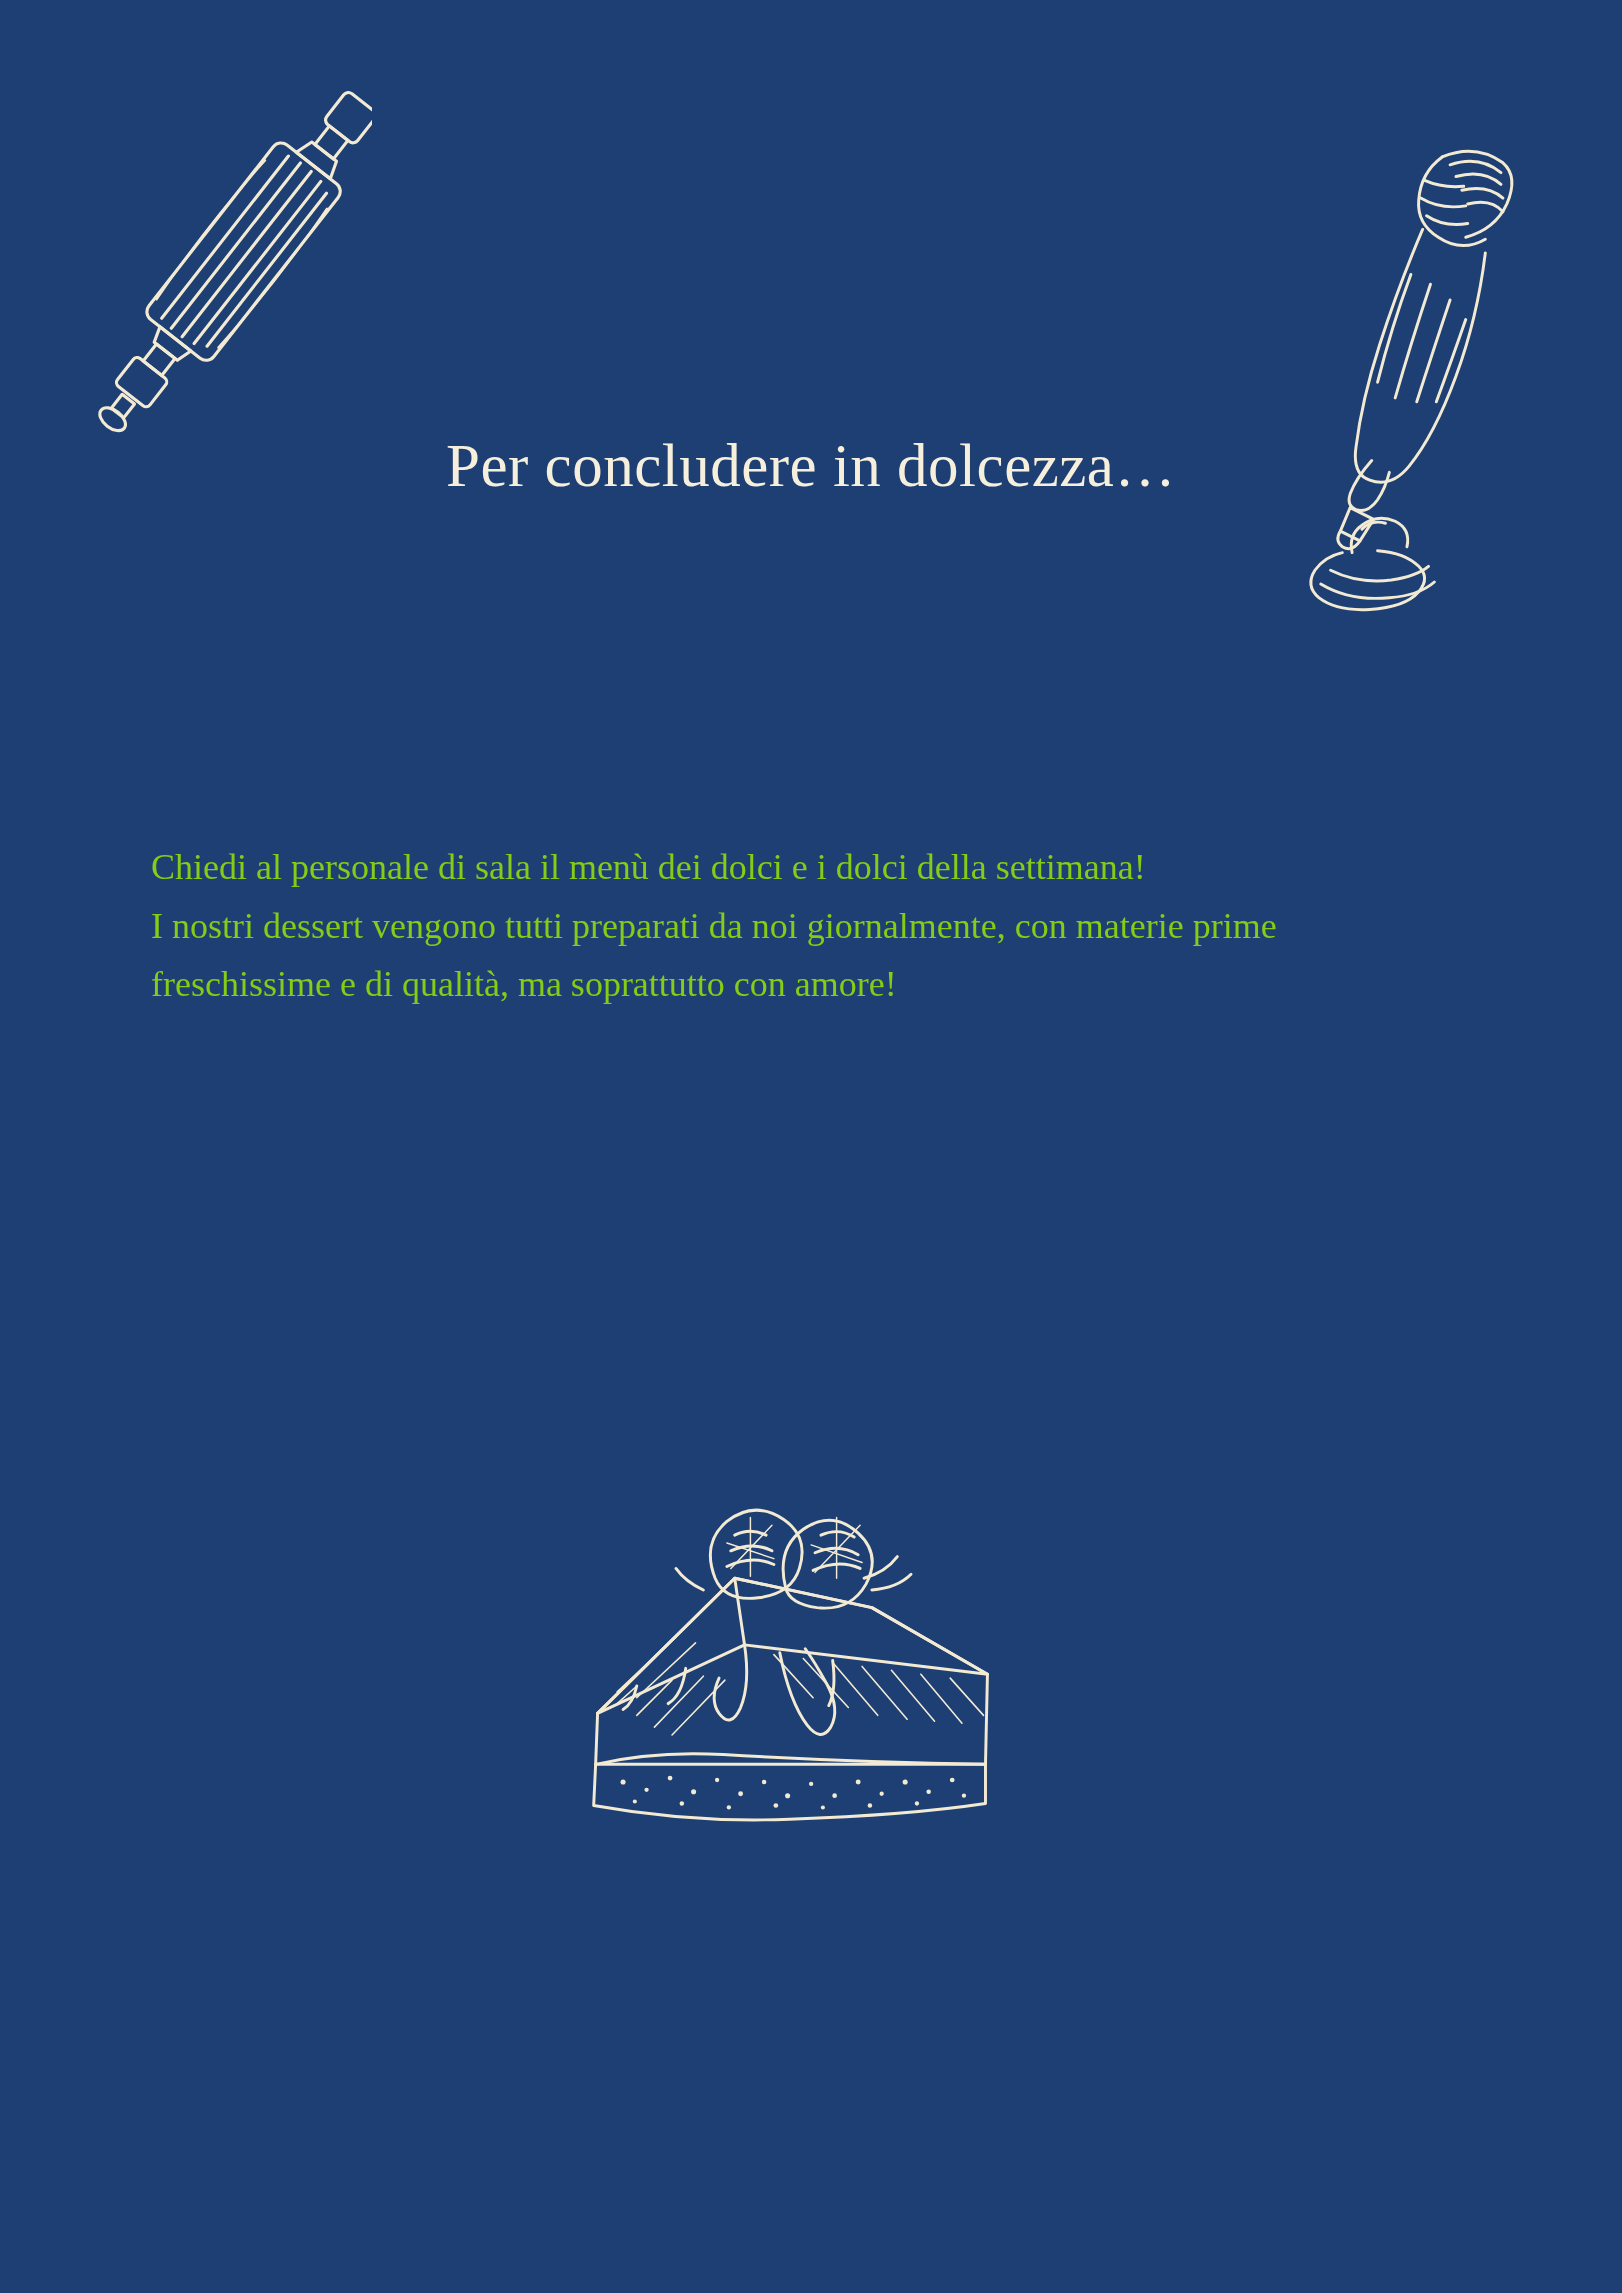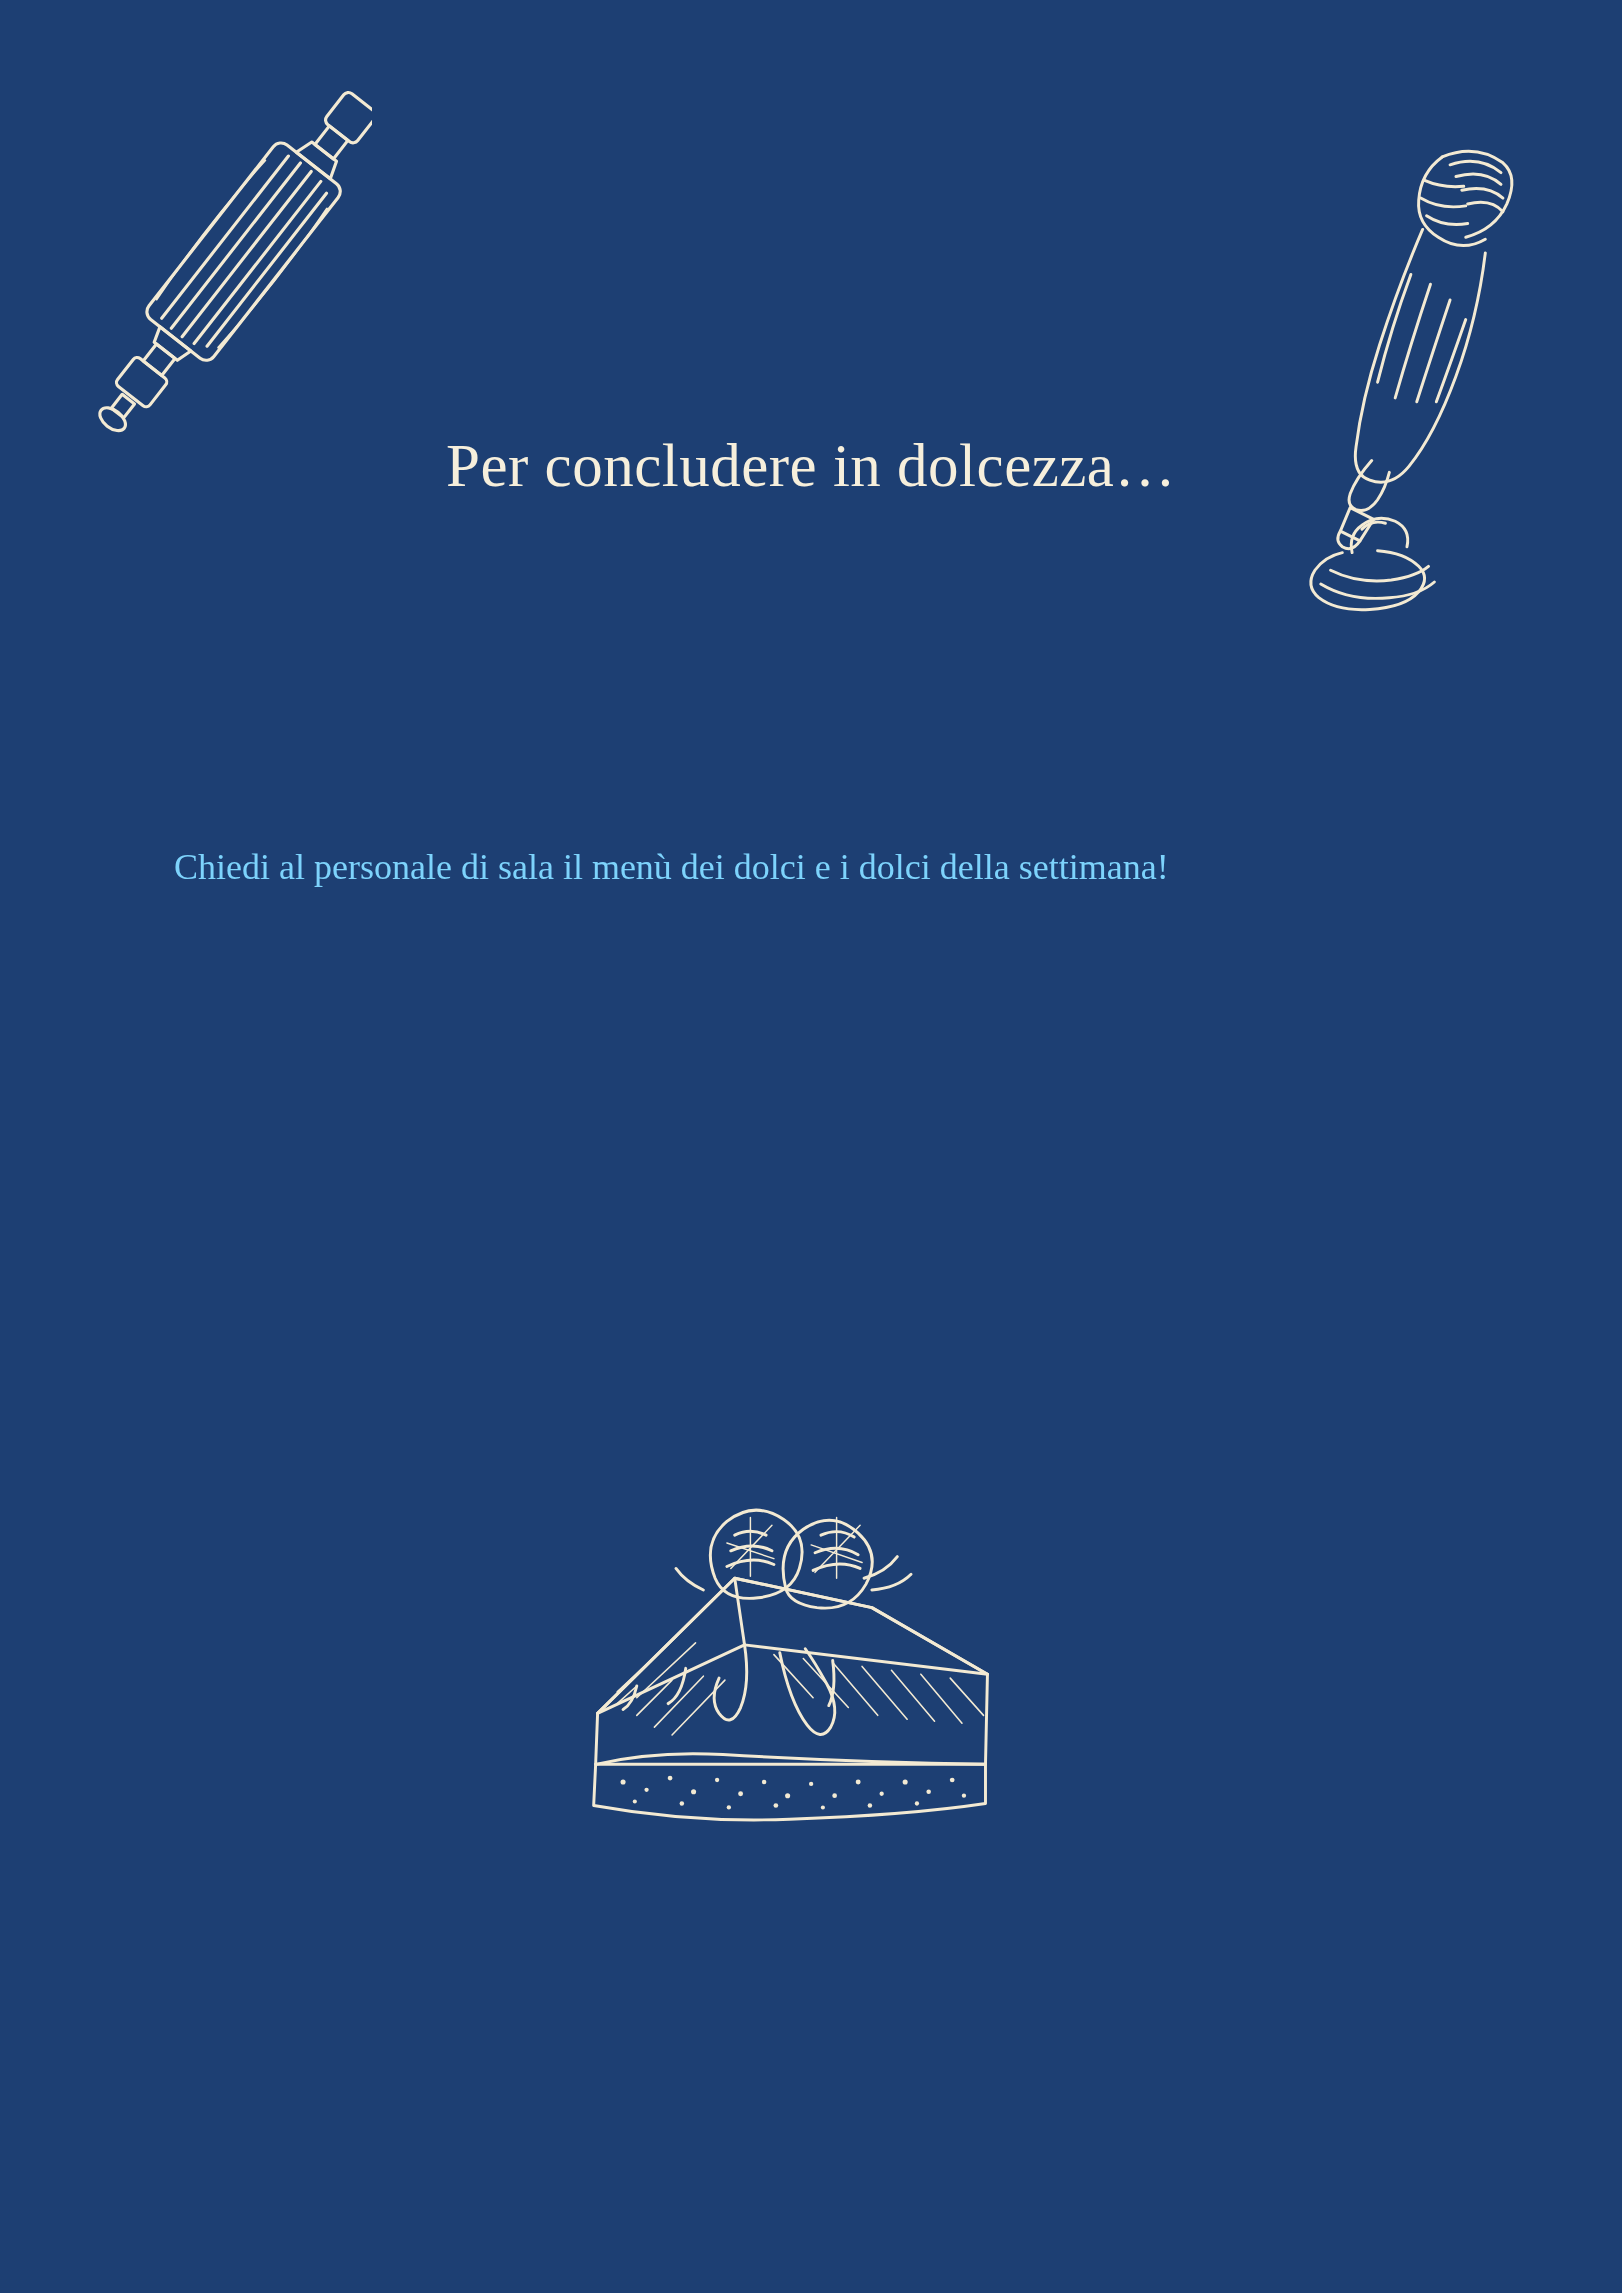--- a/index.html
+++ b/index.html
@@ -62,24 +62,24 @@
   .deco-cakeslice {
     left: 578px;
     top: 1441px;
     width: 431px;
     height: 392px;
   }
 
   
   .body-text {
     position: absolute;
-    left: 174px;
+    left: 151px;
     top: 838px;
     width: 1294px;
-    color: #7dd3fc;
+    color: #84cc16;
     font-family: "Liberation Serif", serif;
     font-size: 36px;
     line-height: 1.63;
     font-weight: 400;
   }
   .body-text p {
     margin: 0;
   }
 </style>
 </head>
@@ -134,20 +134,21 @@
         <path d="M140 424 q-4 -18 10 -28 q16 -12 34 -4 q16 8 12 26"></path>
         <path d="M150 400 q10 -10 24 -6"></path>
       </g>
     </svg>
 
     <h1 class="title">Per concludere in dolcezza…</h1>
   </div>
 
   <div class="body-text">
     <p>Chiedi al personale di sala il menù dei dolci e i dolci della settimana!</p>
+    <p>I nostri dessert vengono tutti preparati da noi giornalmente, con materie prime freschissime e di qualità, ma soprattutto con amore!</p>
   </div>
 
   <svg class="deco deco-cakeslice" viewBox="0 0 440 400">
     <g fill="none" stroke="#f3ead3" stroke-width="3" stroke-linecap="round" stroke-linejoin="round">
 
       <path d="M18 330 L20 278 L160 140 L300 170 L418 238 L416 330 Z"></path>
       <path d="M20 278 L160 140 L300 170 L418 238"></path>
       <path d="M160 140 L170 208 L418 238"></path>
       <path d="M20 278 L170 208"></path>
 

